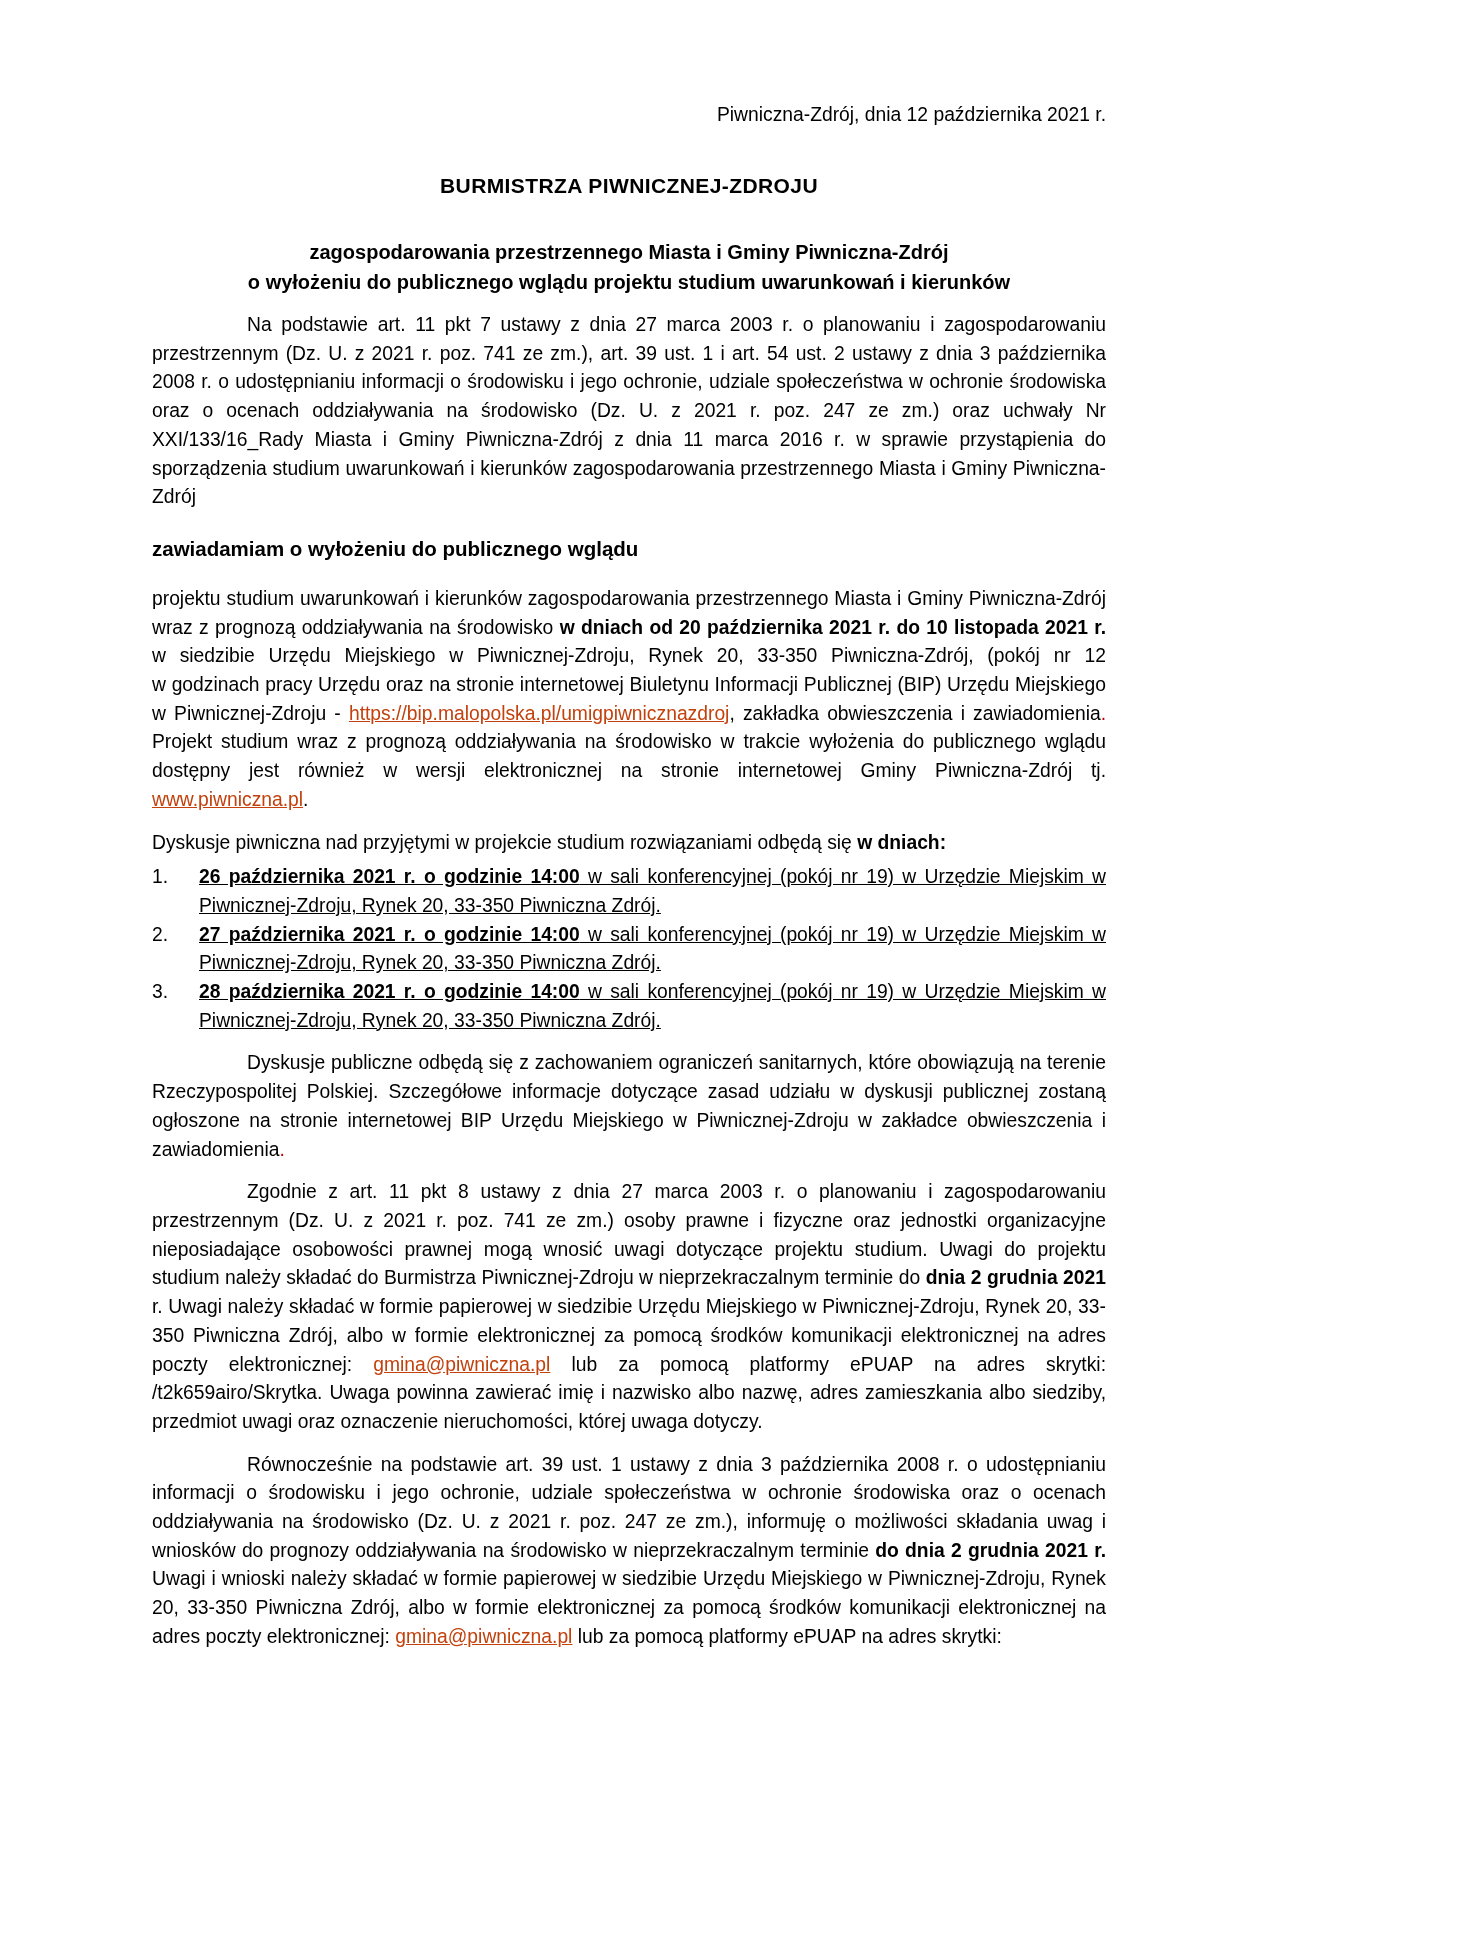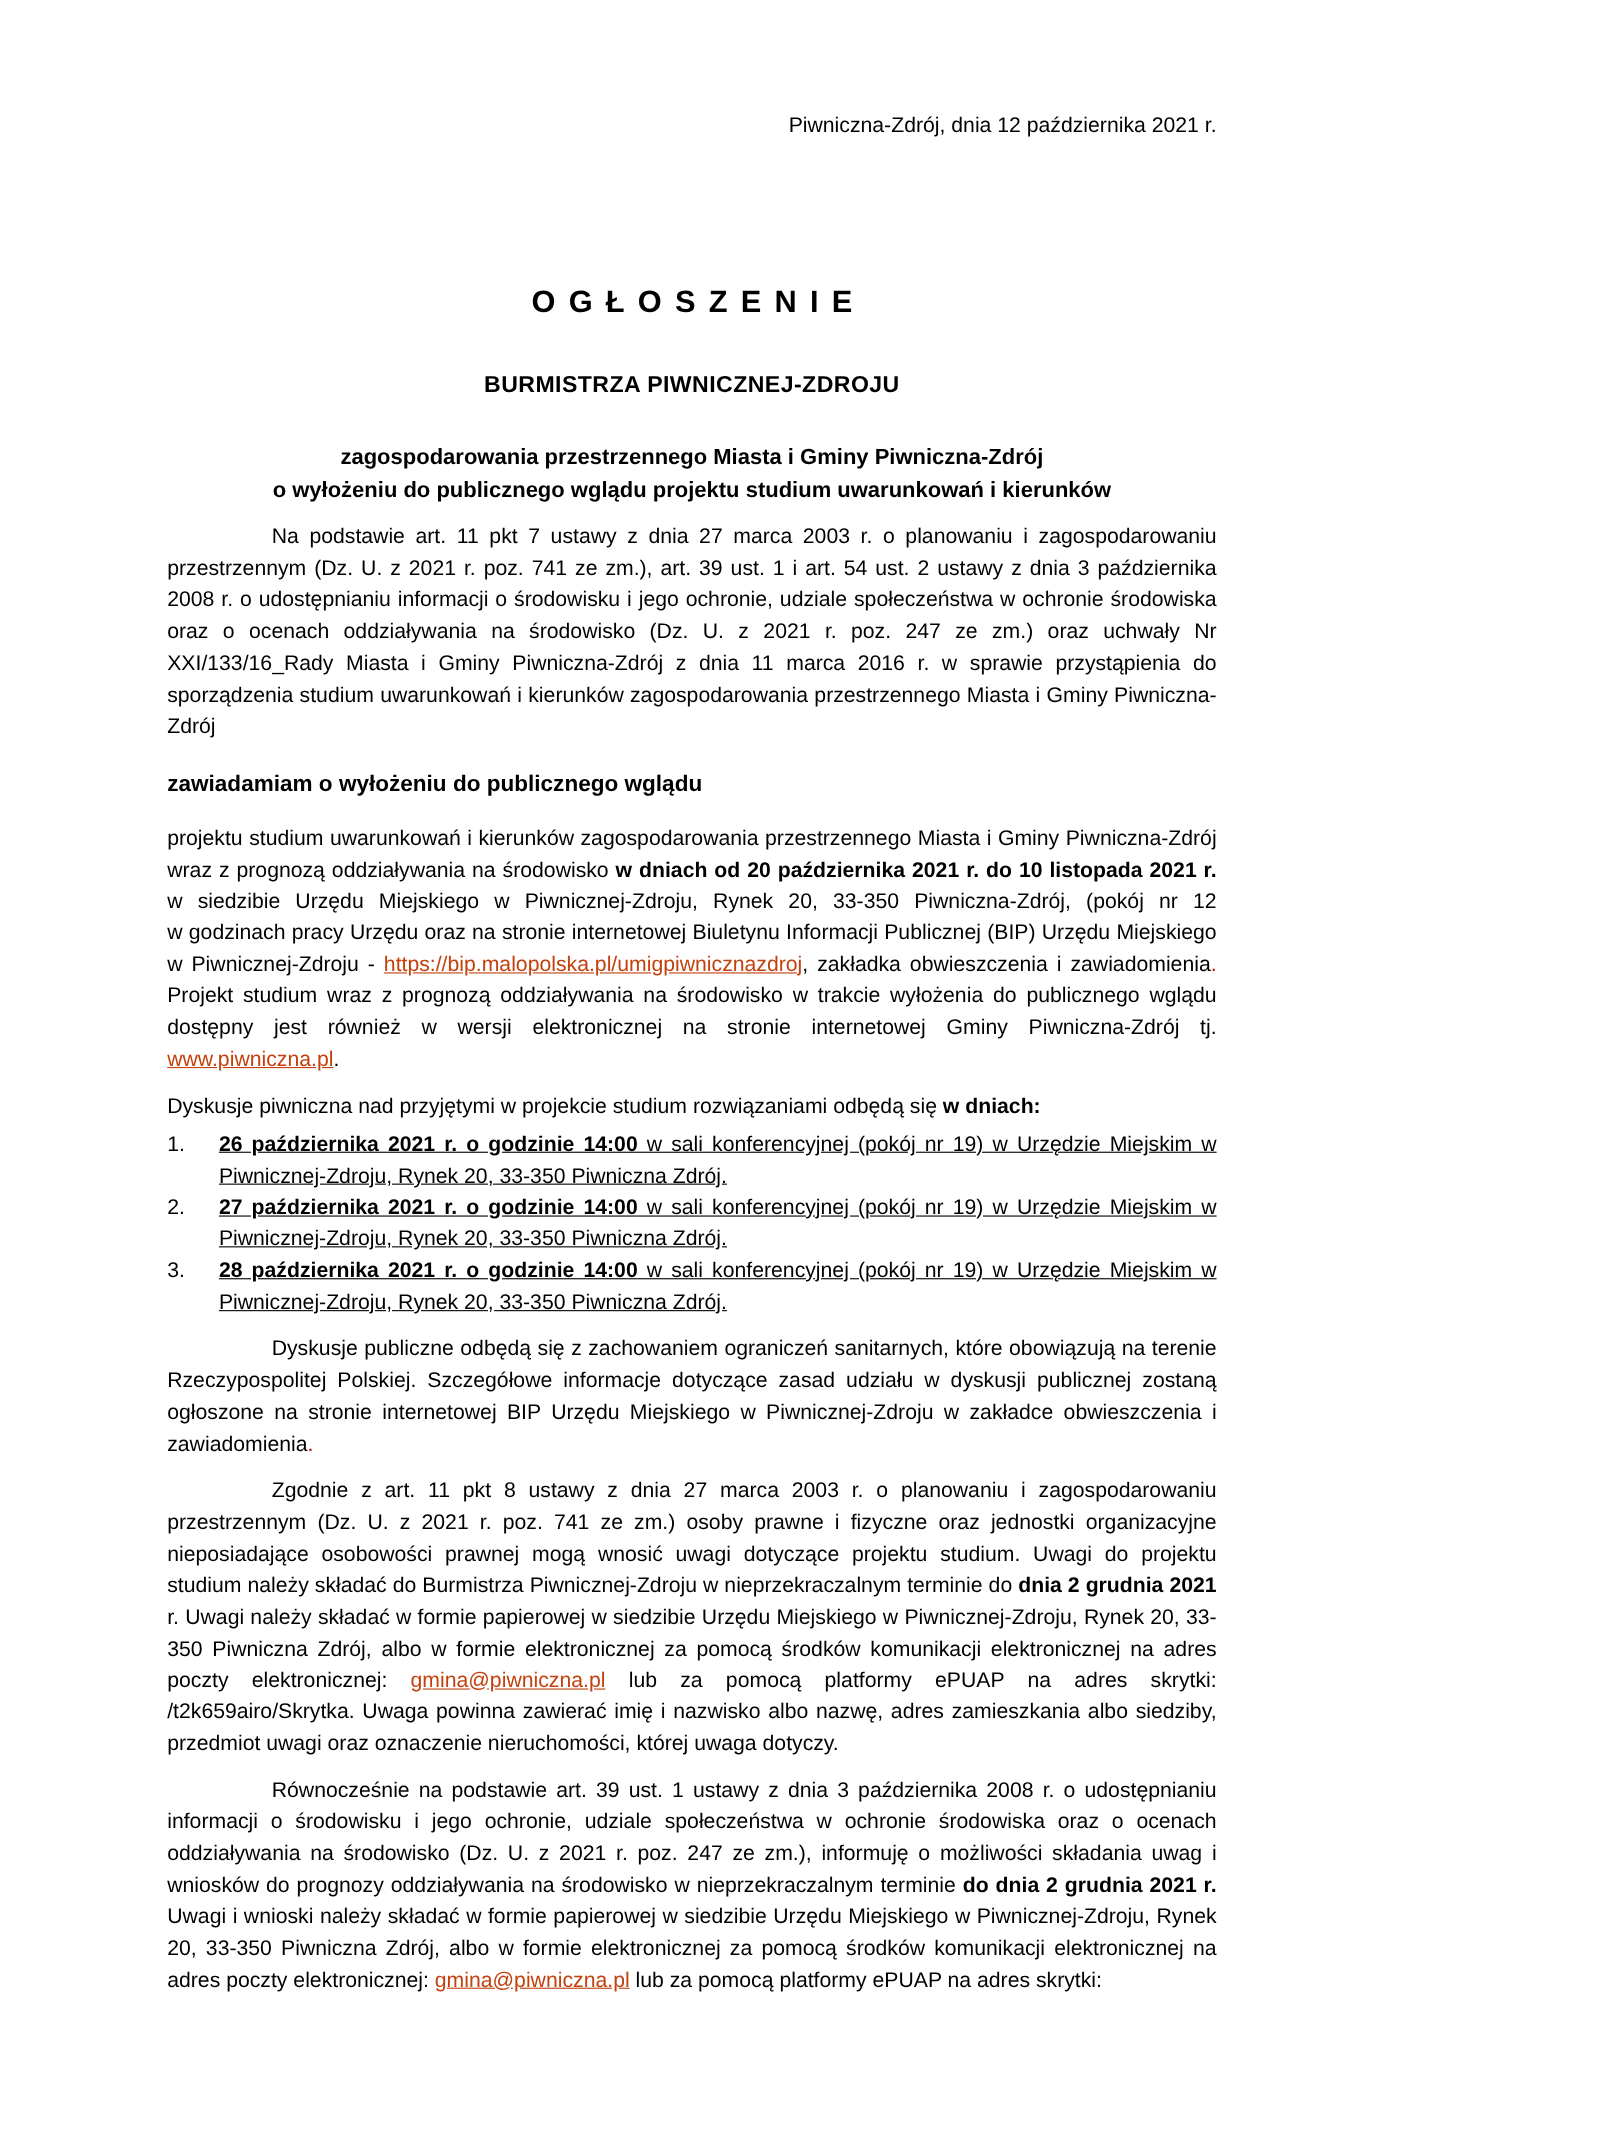--- a/index.html
+++ b/index.html
@@ -79,21 +79,20 @@
   .doc-link {
     color: #c2410c;
   }
 </style>
 </head>
 <body>
 
 <div class="page">
   <div class="date-line">Piwniczna-Zdrój, dnia 12 października 2021 r.</div>
 
-  <div class="title">OGŁOSZENIE</div>
 
   <div class="author">BURMISTRZA PIWNICZNEJ-ZDROJU</div>
 
   <div class="subject">
     <div>zagospodarowania przestrzennego Miasta i Gminy Piwniczna-Zdrój</div>
     <div>o wyłożeniu do publicznego wglądu projektu studium uwarunkowań i kierunków</div>
   </div>
 
   <div data-content-host="">
       <p class="body-text indent"><span>Na podstawie art. 11 pkt 7 ustawy z dnia 27 marca 2003 r. o planowaniu i zagospodarowaniu przestrzennym (Dz. U. z 2021 r. poz. 741 ze zm.), art. 39 ust. 1 i art. 54 ust. 2 ustawy z dnia 3 października 2008 r. o udostępnianiu informacji o środowisku i jego ochronie, udziale społeczeństwa w ochronie środowiska oraz o ocenach oddziaływania na środowisko (Dz. U. z 2021 r. poz. 247 ze zm.) oraz uchwały Nr XXI/133/16_Rady Miasta i Gminy Piwniczna-Zdrój z dnia 11 marca 2016 r. w sprawie przystąpienia do sporządzenia studium uwarunkowań i kierunków zagospodarowania przestrzennego Miasta i Gminy Piwniczna-Zdrój</span></p>

